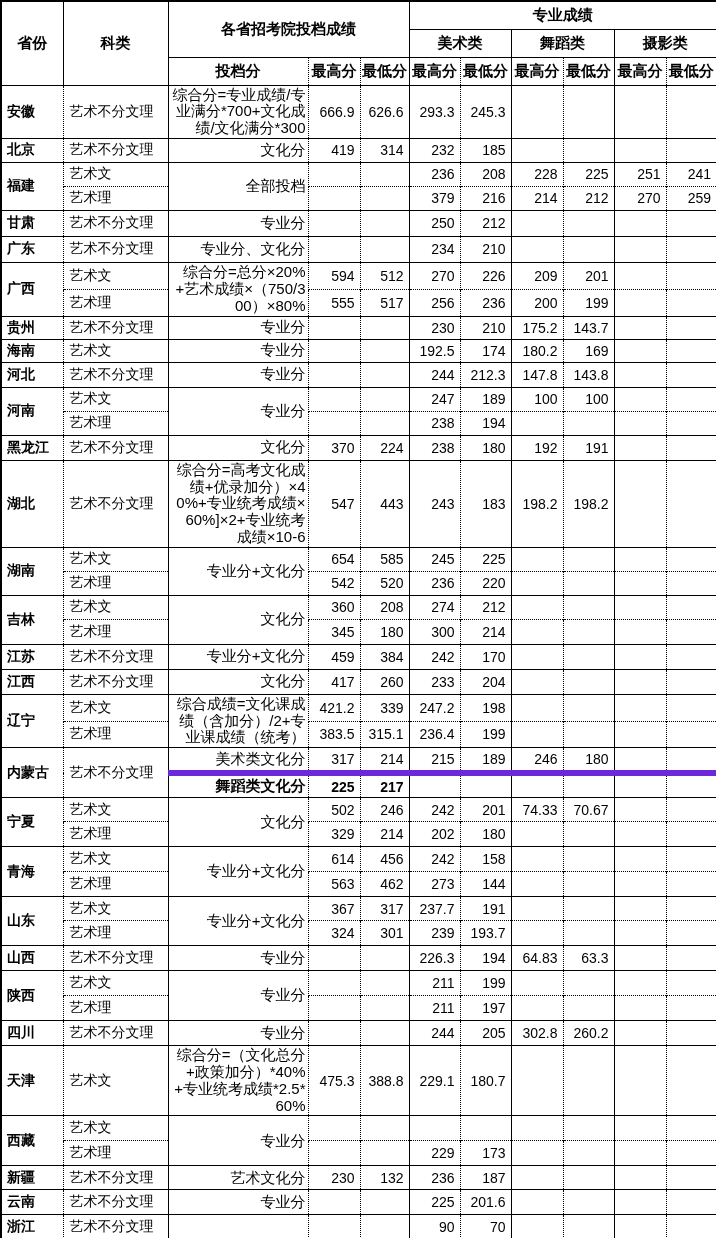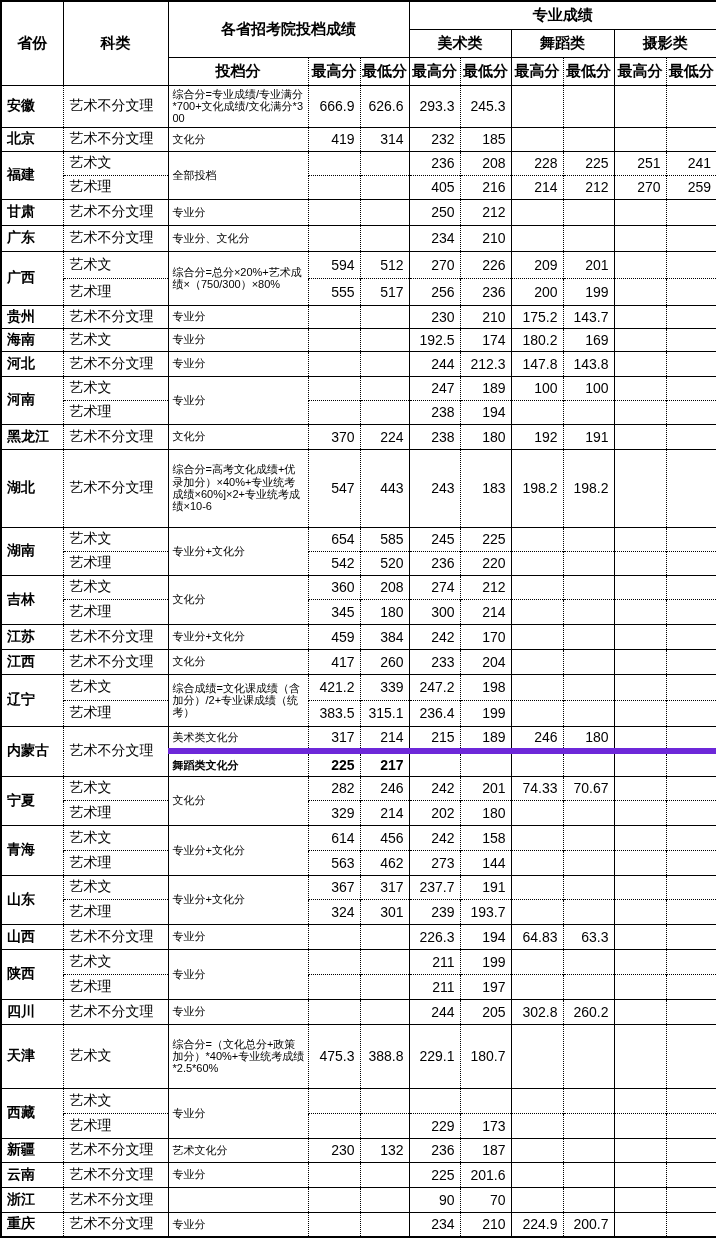--- a/index.html
+++ b/index.html
@@ -16,21 +16,21 @@
     font-weight:bold; font-size:15px; text-align:center;
     border-top:1px solid #000; border-left:1px solid #000;
   }
   thead th.hd { border-left:1px dotted #000; }
   td { border-left:none; border-top:none; font-size:14px; }
   tr.first td { border-top:1px solid #000; }
   tr.sub td { border-top:1px dotted #000; }
   tr.subsolid td { border-top:6px solid #6d28d9;font-weight:bold; }
   td.province { font-weight:bold; text-align:left; padding-left:5px; font-size:14px; }
   td.subject  { text-align:left; padding-left:6px; }
-  td.formula  { font-size:11px; line-height:1.12; text-align:left;
+  td.formula  { font-size:15px; line-height:1.12; text-align:right;
                 padding:1px 2px 1px 4px; word-break:break-all; }
   td.val      { text-align:right; padding-right:5px; }
   .vs { border-left:1px solid #000 !important; }
   .vd { border-left:1px dotted #000 !important; }
 </style>
 </head>
 <body>
 
 <div class="page">
   <table class="scores">
@@ -108,21 +108,21 @@
           <td class="val vd">208</td>
           <td class="val vs">228</td>
           <td class="val vd">225</td>
           <td class="val vs">251</td>
           <td class="val vd">241</td>
         </tr>
         <tr class="sub" style="height: 24px;">
           <td class="subject vd" rowspan="1">艺术理</td>
           <td class="val vd"></td>
           <td class="val vd"></td>
-          <td class="val vs">405</td>
+          <td class="val vs">379</td>
           <td class="val vd">216</td>
           <td class="val vs">214</td>
           <td class="val vd">212</td>
           <td class="val vs">270</td>
           <td class="val vd">259</td>
         </tr>
         <tr class="first" style="height: 26px;">
           <td class="province" rowspan="1">甘肃</td>
           <td class="subject vd" rowspan="1">艺术不分文理</td>
           <td class="formula vs" rowspan="1">专业分</td>
@@ -380,21 +380,21 @@
           <td class="val vd"></td>
           <td class="val vs"></td>
           <td class="val vd"></td>
           <td class="val vs"></td>
           <td class="val vd"></td>
         </tr>
         <tr class="first" style="height: 24px;">
           <td class="province" rowspan="2">宁夏</td>
           <td class="subject vd" rowspan="1">艺术文</td>
           <td class="formula vs" rowspan="2">文化分</td>
-          <td class="val vd">282</td>
+          <td class="val vd">502</td>
           <td class="val vd">246</td>
           <td class="val vs">242</td>
           <td class="val vd">201</td>
           <td class="val vs">74.33</td>
           <td class="val vd">70.67</td>
           <td class="val vs"></td>
           <td class="val vd"></td>
         </tr>
         <tr class="sub" style="height: 25px;">
           <td class="subject vd" rowspan="1">艺术理</td>

